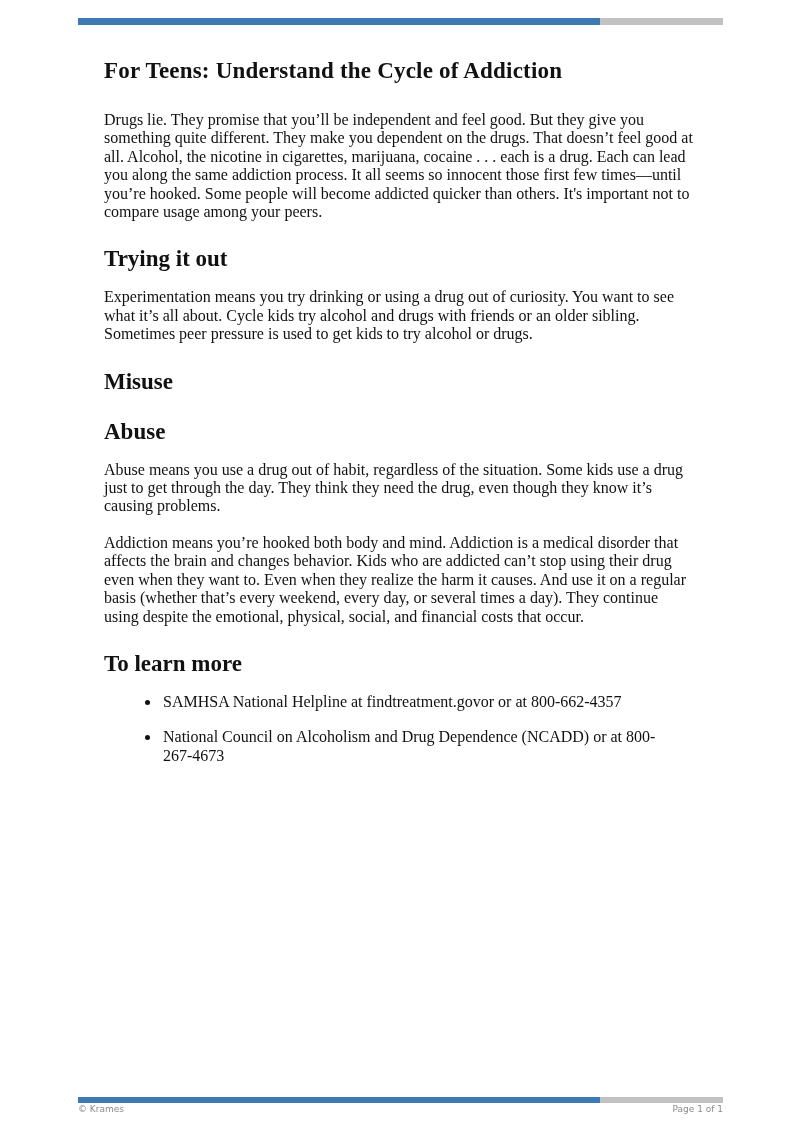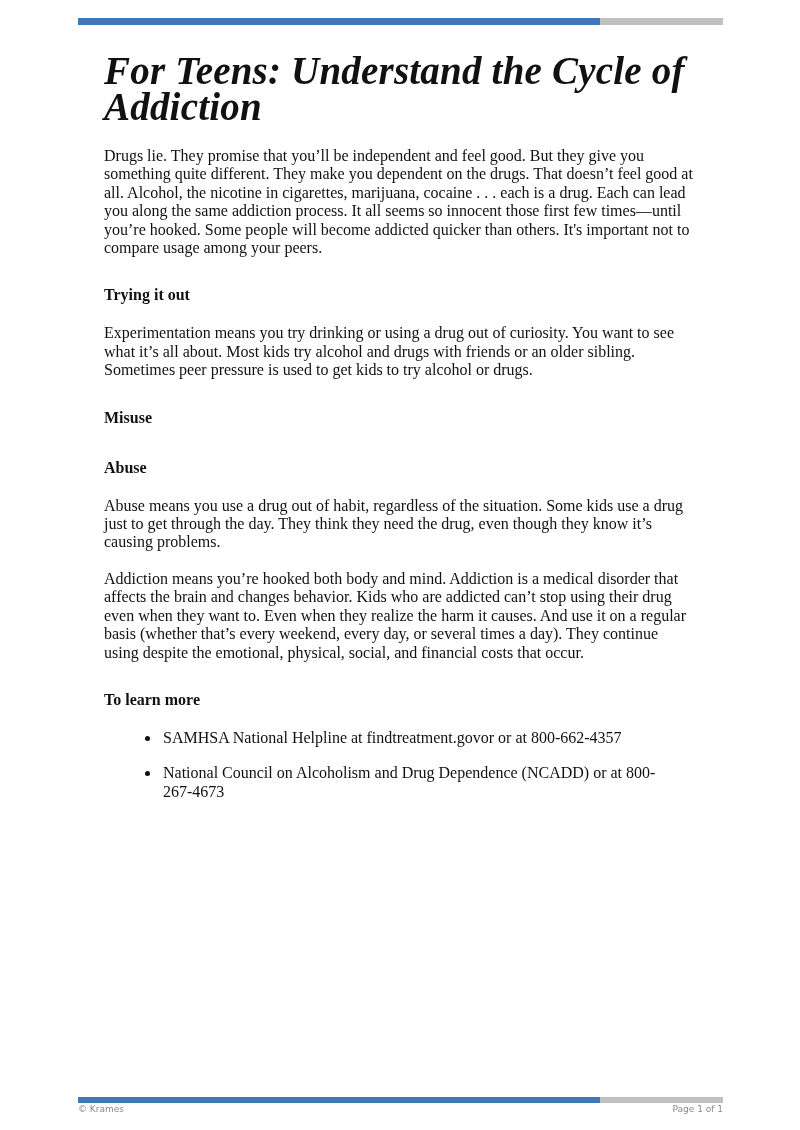--- a/index.html
+++ b/index.html
@@ -29,34 +29,33 @@
   .accent-bar .seg-gray { width: 123px; height: 100%; background: #c1c1c1; }
 
   
   .content {
     position: absolute;
     left: 104px;
     top: 0;
     width: 590px;
   }
   h1.doc-title {
-    font-size: 39px;
+    font-size: 23px;
     line-height: 36px;
     font-weight: bold;
     margin: 53px 0 22px 0;
     letter-spacing: 0.2px;
-    font-style: italic;
   }
   .content p {
     font-size: 16px;
     line-height: 18.4px;
     margin: 2px 0 18px 0;
   }
   h2.section-heading {
-    font-size: 16px;
+    font-size: 23px;
     line-height: 24px;
     font-weight: bold;
     margin: 26px 0 17px 0;
   }
   ul.learn-more-list {
     margin: 16px;
     padding: 0 0 0 41px;
     font-size: 16px;
     line-height: 18.4px;
   }
@@ -87,21 +86,21 @@
     <div class="seg-blue"></div>
     <div class="seg-gray"></div>
   </div>
 
   <div class="content">
     <h1 class="doc-title">For Teens: Understand the Cycle of Addiction</h1>
 
     <p>Drugs lie. They promise that you’ll be independent and feel good. But they give you something quite different. They make you dependent on the drugs. That doesn’t feel good at all. Alcohol, the nicotine in cigarettes, marijuana, cocaine . . . each is a drug. Each can lead you along the same addiction process. It all seems so innocent those first few times—until you’re hooked. Some people will become addicted quicker than others. It's important not to compare usage among your peers.</p>
 
     <h2 class="section-heading">Trying it out</h2>
-    <p>Experimentation means you try drinking or using a drug out of curiosity. You want to see what it’s all about. Most kids try alcohol and drugs with friends or an older sibling. Sometimes peer pressure is used to get kids to try alcohol or drugs.</p>
+    <p>Experimentation means you try drinking or using a drug out of curiosity. You want to see what it’s all about. Cycle kids try alcohol and drugs with friends or an older sibling. Sometimes peer pressure is used to get kids to try alcohol or drugs.</p>
 
     <h2 class="section-heading">Misuse</h2>
 
     <h2 class="section-heading">Abuse</h2>
     <p>Abuse means you use a drug out of habit, regardless of the situation. Some kids use a drug just to get through the day. They think they need the drug, even though they know it’s causing problems.</p>
 
     <p>Addiction means you’re hooked both body and mind. Addiction is a medical disorder that affects the brain and changes behavior. Kids who are addicted can’t stop using their drug even when they want to. Even when they realize the harm it causes. And use it on a regular basis (whether that’s every weekend, every day, or several times a day). They continue using despite the emotional, physical, social, and financial costs that occur.</p>
 
     <h2 class="section-heading">To learn more</h2>
     <ul class="learn-more-list">

